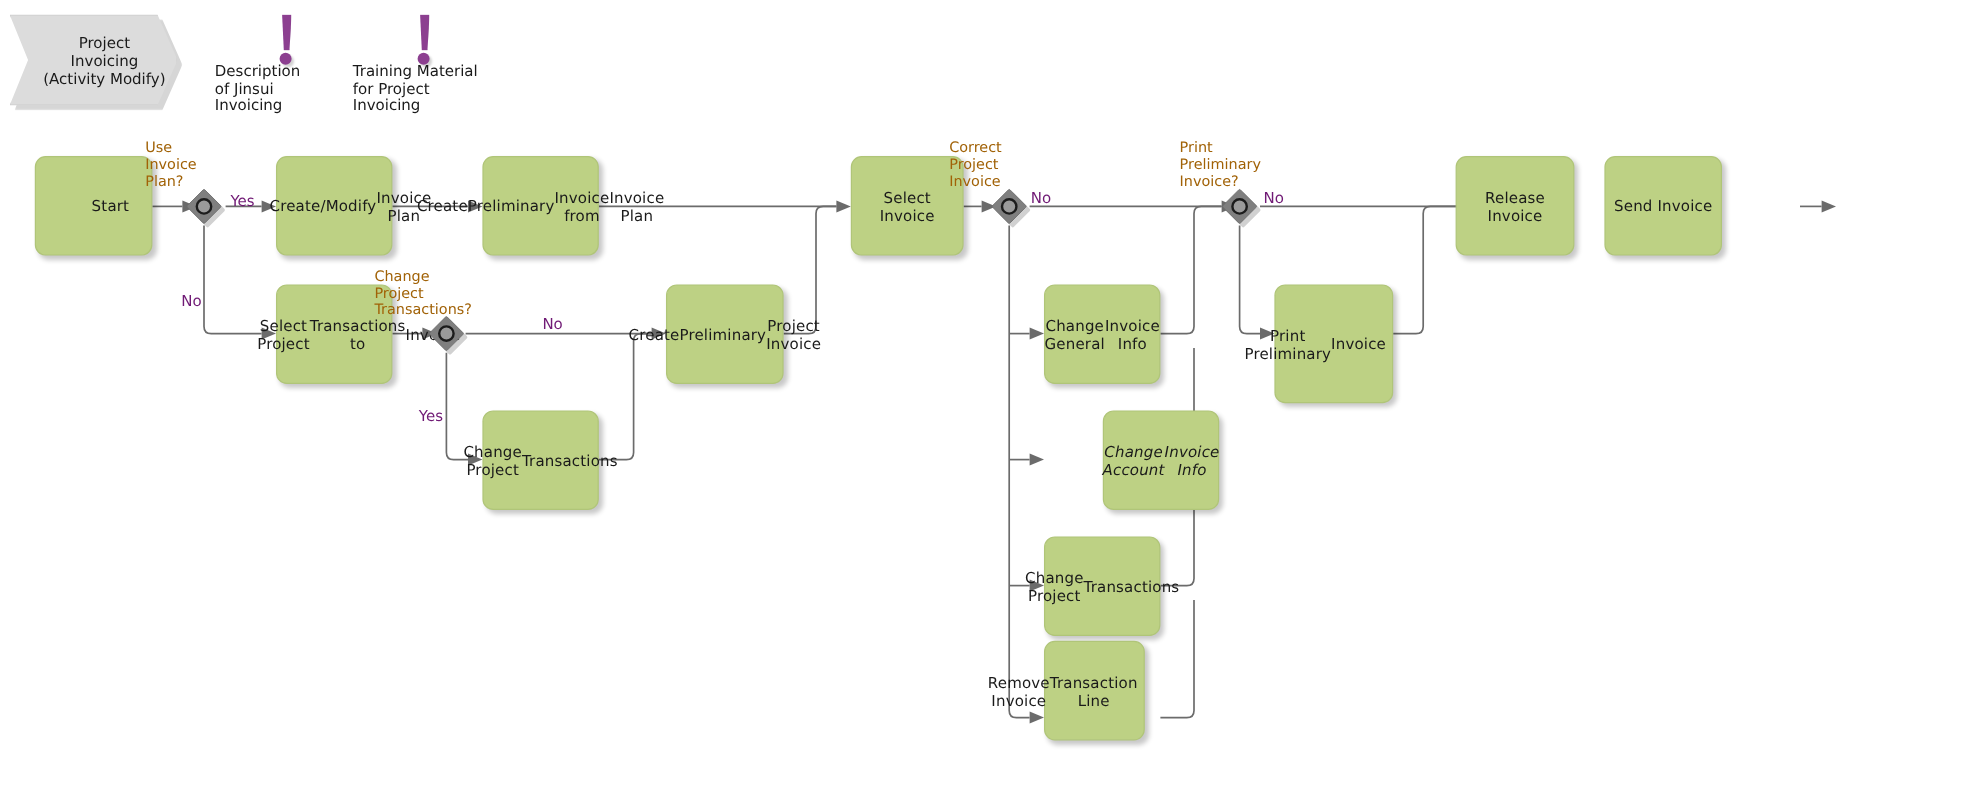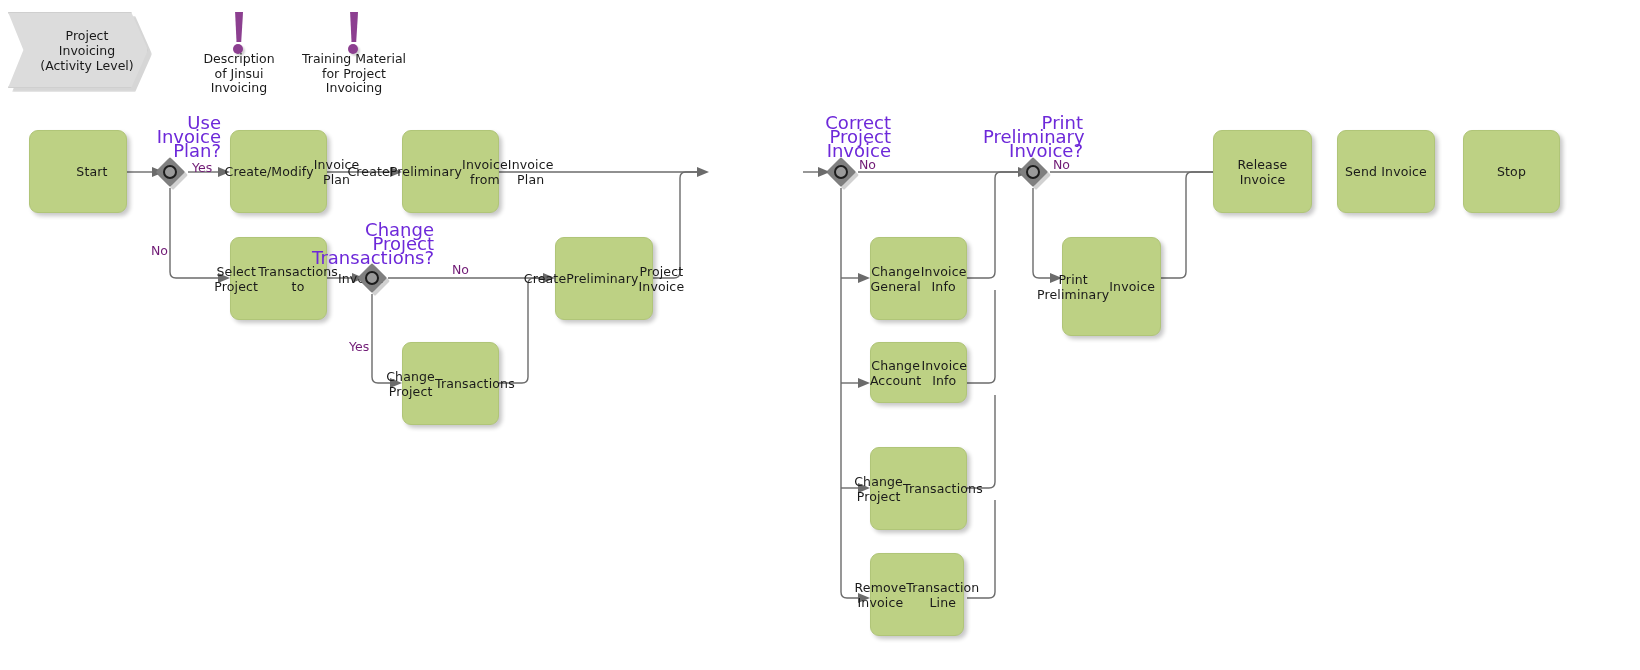--- a/index.html
+++ b/index.html
@@ -107,39 +107,38 @@
   .excl .dot {
     position: absolute;
     left: 5px; top: 34px;
     width: 10px; height: 10px;
     border-radius: 50%;
     background: #8c3f90;
     box-shadow: 2px 2px 2px rgba(0,0,0,0.18);
   }
   .anno-label {
     position: absolute;
-    text-align: center;
     font-size: 12.5px;
     line-height: 14.5px;
     color: #1a1a1a;
   }
   
   .edge-label {
     position: absolute;
     font-size: 12.5px;
     line-height: 14.5px;
     color: #701a75;
     white-space: nowrap;
   }
   .gw-label {
     position: absolute;
-    font-size: 18px;
+    font-size: 12px;
     line-height: 14px;
-    color: #6d28d9;
-    text-align: right;
+    color: #a16207;
+    text-align: left;
     white-space: nowrap;
   }
   
   #wires {
     position: absolute;
     left: 0; top: 0;
     width: 1640px;
     height: 670px;
     pointer-events: none;
   }
@@ -221,21 +220,21 @@
     <polygon class="arrowhead" points="1388,167 1400,172 1388,177"></polygon>
     <path d="M1500,172 L1518,172"></path>
     <polygon class="arrowhead" points="1518,167 1530,172 1518,177"></polygon>
   </svg>
 
   <div class="chevron-shadow" style="left:12px; top:16px; width:140px; height:76px;"></div>
   <div class="chevron" style="left:8px; top:12px; width:140px; height:76px;">
     <div>
       <div>Project</div>
       <div>Invoicing</div>
-      <div>(Activity Level)</div>
+      <div>(Activity Modify)</div>
     </div>
   </div>
 
   <div class="excl" style="left:228px; top:10px;">
     <div class="bar"></div>
     <div class="dot"></div>
   </div>
   <div class="anno-label" style="left:179px; top:52px; width:120px;">
     <div>Description</div>
     <div>of Jinsui</div>
@@ -276,51 +275,51 @@
       <div>Change Project</div>
       <div>Transactions</div>
     </div>
 
   <div class="task" style="left:555px; top:237px; width:98px;  height:83px;">
       <div>Create</div>
       <div>Preliminary</div>
       <div>Project Invoice</div>
     </div>
 
+  <div class="task" style="left:709px; top:130px; width:94px;  height:83px;">Select Invoice</div>
 
   <div class="task" style="left:870px; top:237px; width:97px;  height:83px;">
       <div>Change General</div>
       <div>Invoice Info</div>
     </div>
 
-  <div class="task" style="left:870px; top:342px; width:97px;  height:61px;">
+  <div class="task" style="left:919px; top:342px; width:97px;  height:83px;font-style:italic;">
       <div>Change Account</div>
       <div>Invoice Info</div>
     </div>
 
   <div class="task" style="left:870px; top:447px; width:97px;  height:83px;">
       <div>Change Project</div>
       <div>Transactions</div>
     </div>
 
-  <div class="task" style="left:870px; top:553px; width:94px;  height:83px;">
+  <div class="task" style="left:870px; top:534px; width:84px;  height:83px;justify-content:flex-end;">
       <div>Remove Invoice</div>
       <div>Transaction Line</div>
     </div>
 
   <div class="task" style="left:1062px; top:237px; width:99px; height:99px;justify-content:flex-end;">
       <div>Print Preliminary</div>
       <div>Invoice</div>
     </div>
 
   <div class="task" style="left:1213px; top:130px; width:99px; height:83px;">Release Invoice</div>
 
   <div class="task" style="left:1337px; top:130px; width:98px; height:83px;">Send Invoice</div>
 
-  <div class="task" style="left:1463px; top:130px; width:97px; height:83px;">Stop</div>
 
   <div class="gateway" style="left:155px; top:157px;">
     <div class="gw-shadow"></div>
     <div class="gw-diamond"></div>
     <div class="gw-ring"></div>
   </div>
   <div class="gw-label" style="left:121px; top:116px; width:100px;">
     <div>Use</div>
     <div>Invoice</div>
     <div>Plan?</div>

